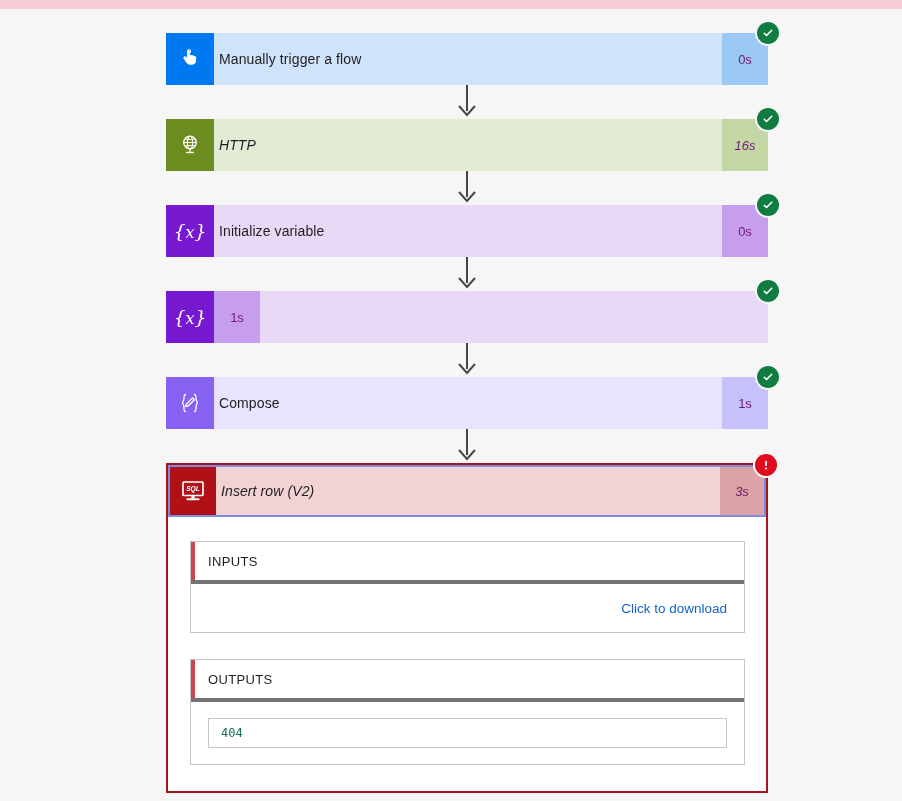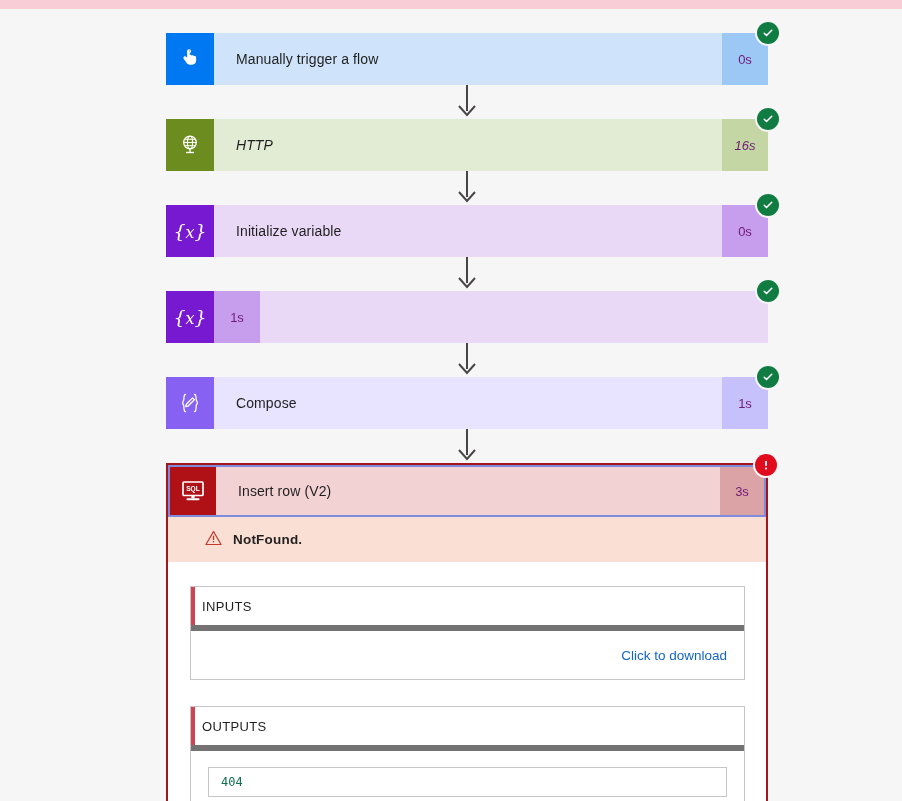--- a/index.html
+++ b/index.html
@@ -56,21 +56,21 @@
     min-width: 48px;
     display: flex;
     align-items: center;
     justify-content: center;
     color: #ffffff;
   }
   .step-title {
     flex: 1 1 auto;
     display: flex;
     align-items: center;
-    padding-left: 22px;
+    padding-left: 5px;
     font-size: 14px;
     color: #1f1f1f;
     letter-spacing: 0.1px;
   }
   .step-duration {
     width: 46px;
     min-width: 46px;
     display: flex;
     align-items: center;
     justify-content: center;
@@ -136,20 +136,21 @@
     border-top-width: 2px;
     box-sizing: border-box;
     background: #ffffff;
   }
   .fail-card .step-row {
     width: 598px;
     background: #f3d2d4;
     height: 52px;
     border: 2px solid #7e8ce0;
     box-sizing: border-box;
+    font-style: italic;
   }
   .fail-card .step-icon   { background: #b01116; width: 46px; min-width:46px; }
   .fail-card .step-duration {
     background: #dca3a6;
     width: 44px; min-width: 44px;
   }
   .fail-card .badge { right: -13px; top: -13px; }
 
   .error-bar {
     background: #fadfd4;
@@ -175,23 +176,23 @@
   
   .io-panel {
     border: 1px solid #c8c6c4;
     background: #ffffff;
     margin-bottom: 26px;
   }
   .io-head {
     height: 38px;
     display: flex;
     align-items: center;
-    border-bottom: 6px solid #737373;
-    position: relative;
-    padding-left: 11px;
+    border-bottom: 4px solid #737373;
+    position: relative;
+    padding-left: 17px;
   }
   .io-head .accent {
     position: absolute;
     left: 0; top: 0;
     width: 4px;
     height: 38px;
     background: #cf4452;
   }
   .io-head .io-label {
     font-size: 13px;
@@ -381,30 +382,20 @@
         <div class="step-title">Insert row (V2)</div>
         <div class="step-duration">3s</div>
         <div class="badge fail">
           <svg width="14" height="14" viewBox="0 0 16 16" aria-hidden="true">
             <rect x="7" y="3" width="2" height="6.2" rx="1" fill="#ffffff"></rect>
             <circle cx="8" cy="12" r="1.25" fill="#ffffff"></circle>
           </svg>
         </div>
       </div>
 
-      <div class="error-bar">
-        <span>
-          <svg width="17" height="16" viewBox="0 0 18 17" aria-hidden="true">
-            <path d="M9 1.6 L17 15.4 H1 Z" fill="none" stroke="#c0392b" stroke-width="1.3" stroke-linejoin="round"></path>
-            <rect x="8.3" y="6" width="1.4" height="4.6" fill="#c0392b"></rect>
-            <rect x="8.3" y="11.7" width="1.4" height="1.5" fill="#c0392b"></rect>
-          </svg>
-        </span>
-        <span class="err-text">NotFound.</span>
-      </div>
 
       <div class="fail-body">
 
         <div class="io-panel">
           <div class="io-head">
             <div class="accent"></div>
             <span class="io-label">INPUTS</span>
           </div>
           <div class="io-body">
             <a class="dl-link">Click to download</a>

